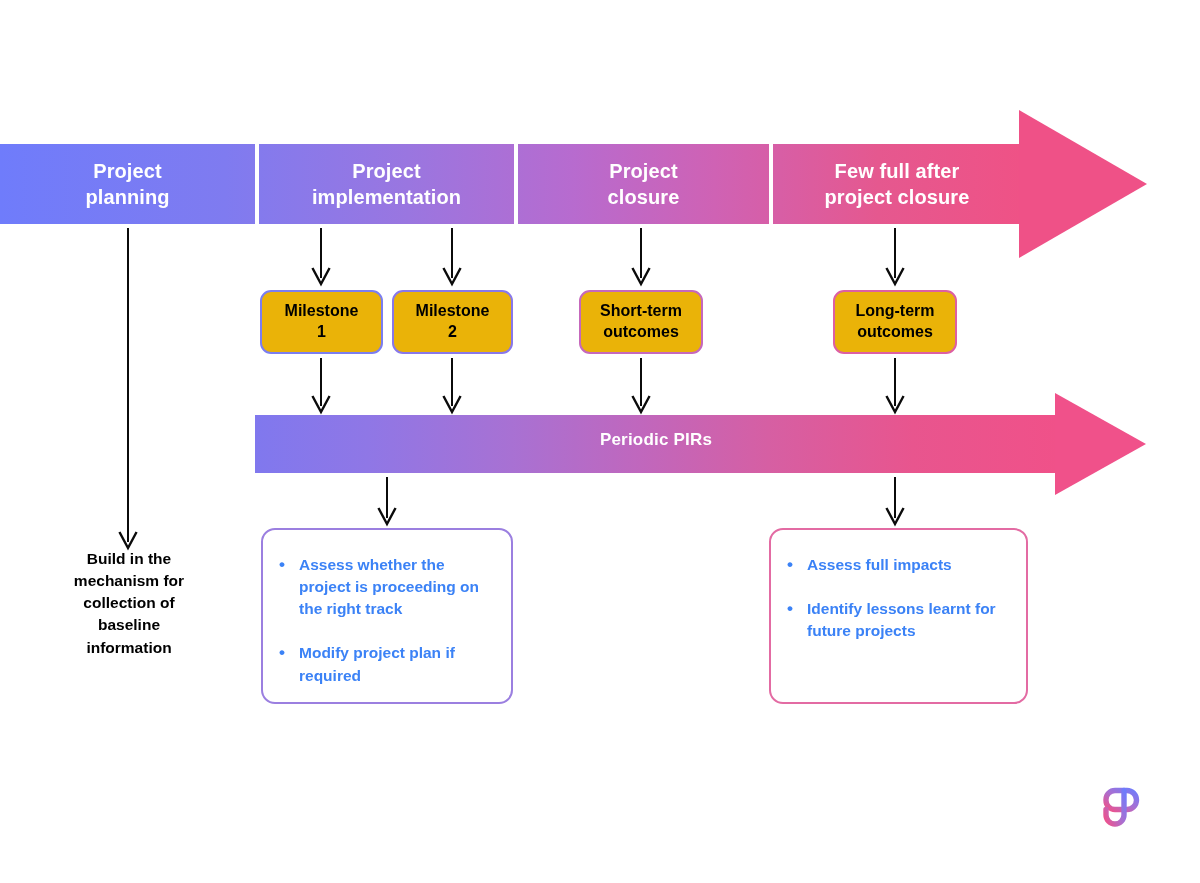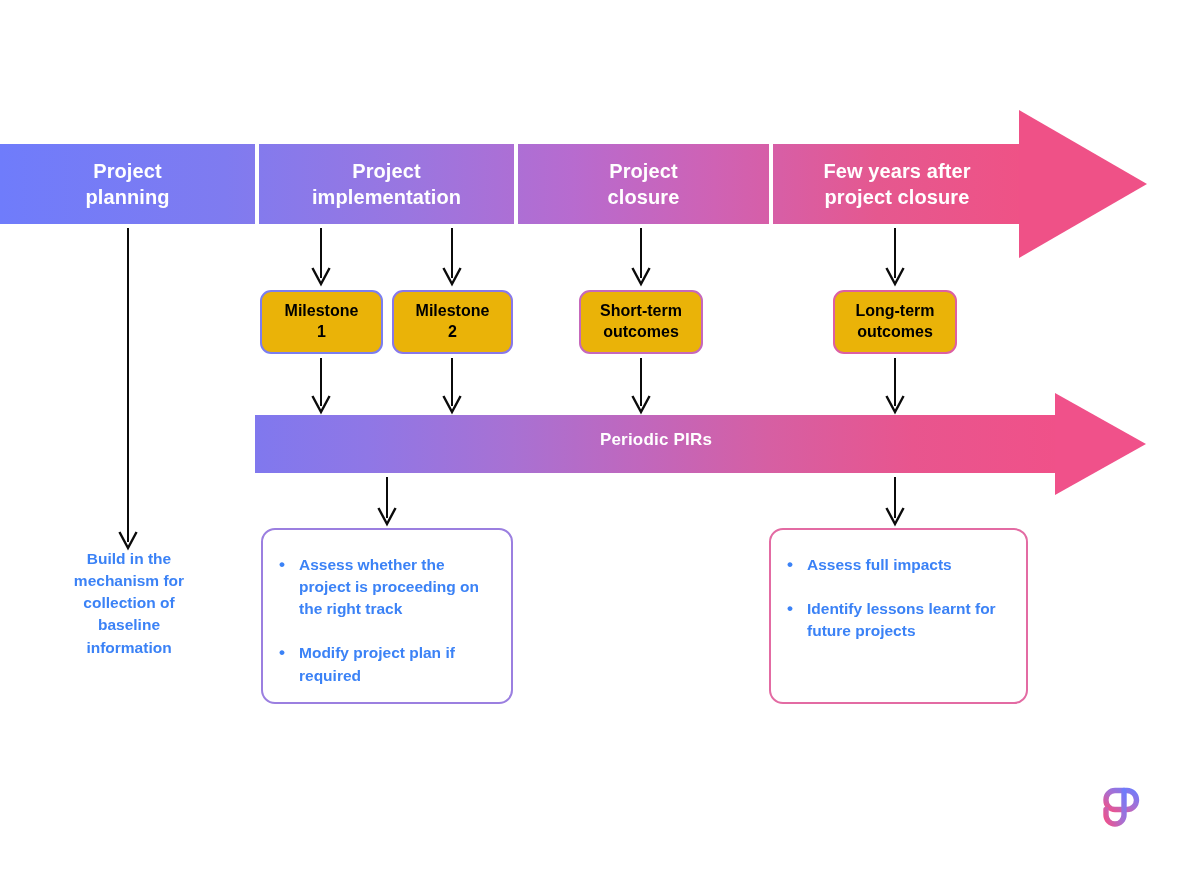--- a/index.html
+++ b/index.html
@@ -174,21 +174,21 @@
     font-size: 17px;
     line-height: 1.43;
   }
 
   
   .text-block {
     position: absolute;
     text-align: center;
     font-size: 15.5px;
     font-weight: bold;
-    color: #3b82f6;
+    color: #000000;
     line-height: 1.43;
   }
 
   
   .connector {
     position: absolute;
     overflow: visible;
   }
   .connector line,
   .connector polyline {
@@ -232,21 +232,21 @@
       </div>
     </div>
     <div class="tl-seg" style="left:518px;width:251px;">
       <div>
         <span>Project</span><br>
         <span>closure</span>
       </div>
     </div>
     <div class="tl-seg" style="left:773px;width:248px;">
       <div>
-        <span>Few years after</span><br>
+        <span>Few full after</span><br>
         <span>project closure</span>
       </div>
     </div>
 
     <div class="tl-divider" style="left:255px;"></div>
     <div class="tl-divider" style="left:514px;"></div>
     <div class="tl-divider" style="left:769px;"></div>
   </div>
 
   <svg class="connector" style="left:0;top:0;width:1200px;height:883px;">

